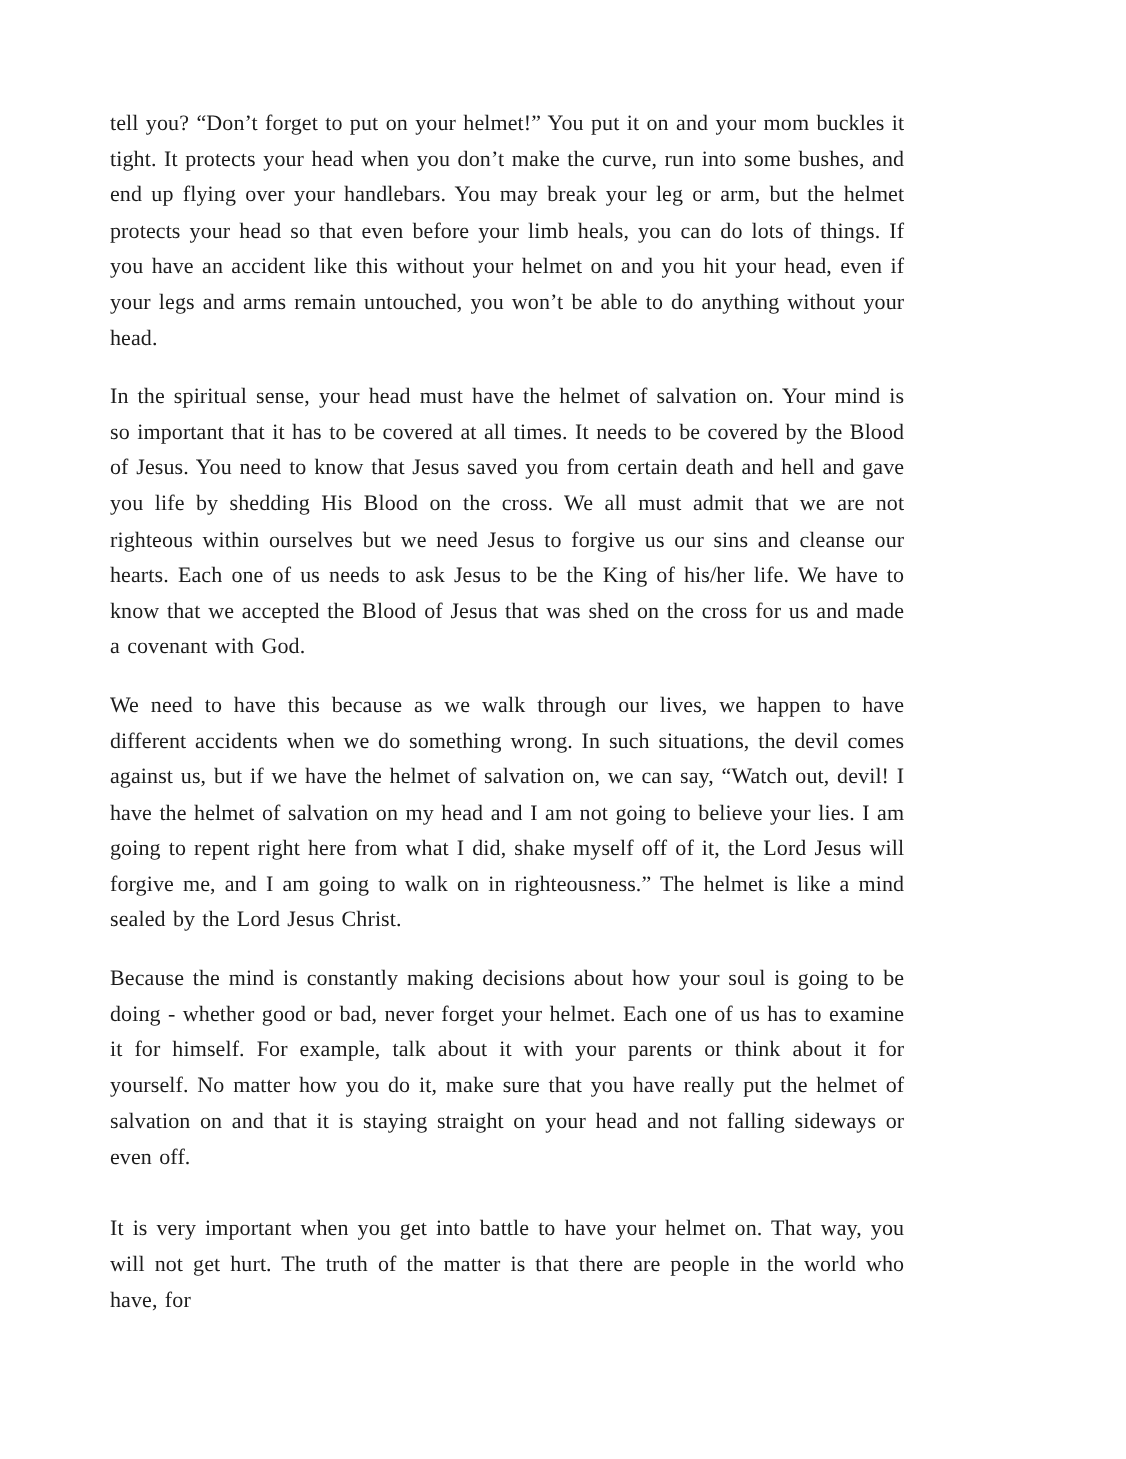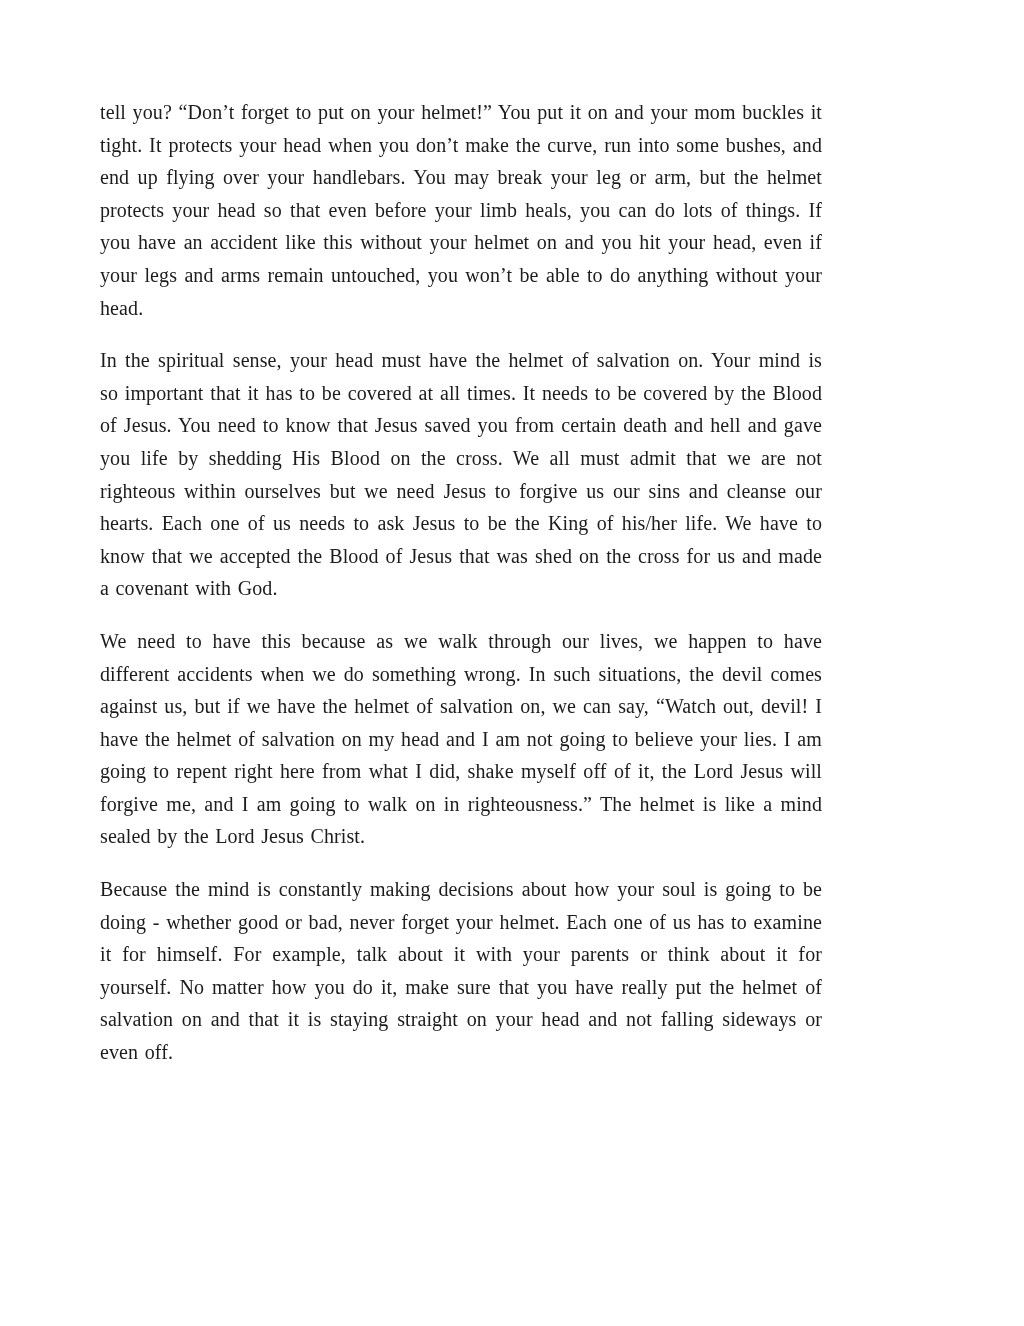--- a/index.html
+++ b/index.html
@@ -46,14 +46,15 @@
 </style>
 </head>
 <body>
 
 <div class="page">
   <div class="content">
     <p>tell you? “Don’t forget to put on your helmet!” You put it on and your mom buckles it tight. It protects your head when you don’t make the curve, run into some bushes, and end up flying over your handlebars. You may break your leg or arm, but the helmet protects your head so that even before your limb heals, you can do lots of things. If you have an accident like this without your helmet on and you hit your head, even if your legs and arms remain untouched, you won’t be able to do anything without your head.</p>
     <p>In the spiritual sense, your head must have the helmet of salvation on. Your mind is so important that it has to be covered at all times. It needs to be covered by the Blood of Jesus. You need to know that Jesus saved you from certain death and hell and gave you life by shedding His Blood on the cross. We all must admit that we are not righteous within ourselves but we need Jesus to forgive us our sins and cleanse our hearts. Each one of us needs to ask Jesus to be the King of his/her life. We have to know that we accepted the Blood of Jesus that was shed on the cross for us and made a covenant with God.</p>
     <p>We need to have this because as we walk through our lives, we happen to have different accidents when we do something wrong. In such situations, the devil comes against us, but if we have the helmet of salvation on, we can say, “Watch out, devil! I have the helmet of salvation on my head and I am not going to believe your lies. I am going to repent right here from what I did, shake myself off of it, the Lord Jesus will forgive me, and I am going to walk on in righteousness.” The helmet is like a mind sealed by the Lord Jesus Christ.</p>
     <p>Because the mind is constantly making decisions about how your soul is going to be doing - whether good or bad, never forget your helmet. Each one of us has to examine it for himself. For example, talk about it with your parents or think about it for yourself. No matter how you do it, make sure that you have really put the helmet of salvation on and that it is staying straight on your head and not falling sideways or even off.</p>
+    <p class="extra-space-before">It is very important when you get into battle to have your helmet on. That way, you will not get hurt. The truth of the matter is that there are people in the world who have, for</p>
   </div>
 </div>
 
 </body></html>

